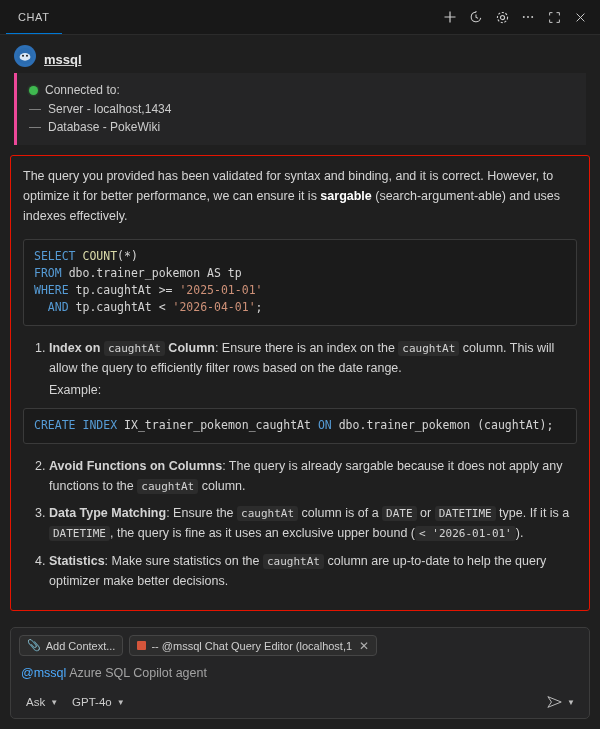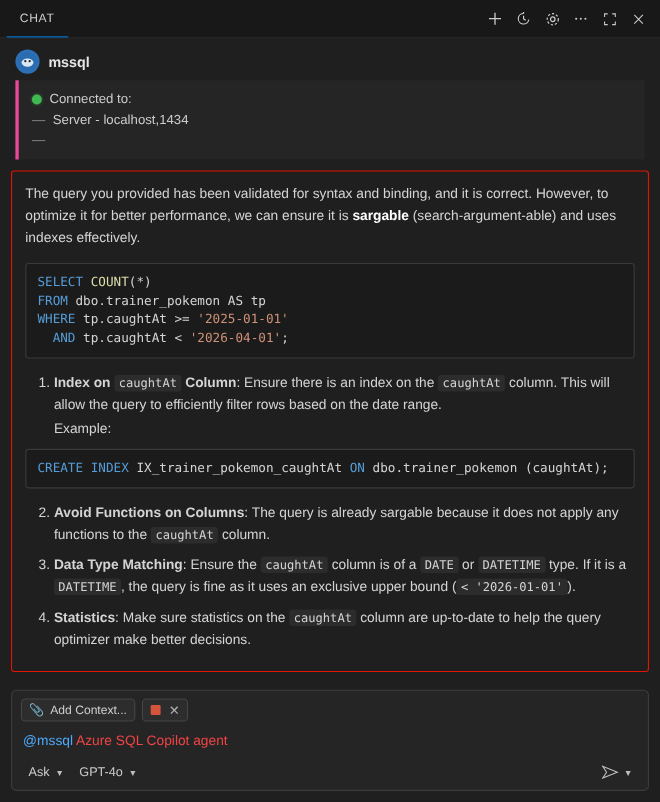--- a/index.html
+++ b/index.html
@@ -52,23 +52,24 @@
   
   .body {
     flex: 1;
     overflow: hidden;
     padding: 0 0 0 0;
     position: relative;
   }
 
   
   .agent-row {
-    display: flex; align-items: center;
+    display: flex; align-items: flex-end;
     gap: 8px;
     padding: 10px 14px 6px 14px;
+    text-decoration: underline;
   }
   .avatar {
     width: 22px; height: 22px; border-radius: 50%;
     background: #2d6fb5;
     display: flex; align-items: center; justify-content: center;
     font-size: 12px;
     color: #ffffff;
     overflow: hidden;
   }
   .agent-name {
@@ -174,21 +175,21 @@
   .chip .x { color: #b0b0b0; font-size: 12px; margin-left: 2px; }
   .paperclip { font-size: 11px; color: #b8b8b8; }
   .sq-red { width: 9px; height: 9px; background: #d4553b; border-radius: 1px; display:inline-block; }
 
   .input-line {
     font-size: 12.5px;
     padding: 3px 2px 10px 2px;
     color: #cccccc;
   }
   .mention { color: #4daafc; }
-  .ph { color: #ef4444; }
+  .ph { color: #a3a3a3; }
 
   .composer-bottom {
     display: flex; align-items: center;
     border-top: 0;
     padding-top: 2px;
   }
   .pill {
     display: inline-flex; align-items: center; gap: 5px;
     font-size: 11.5px; color: #cccccc;
     padding: 3px 7px;
@@ -265,20 +266,21 @@
       <div class="conn-line">
         <span class="dot-green"></span>
         <span>Connected to:</span>
       </div>
       <div class="conn-line">
         <span class="dash">—</span>
         <span>Server - localhost,1434</span>
       </div>
       <div class="conn-line">
         <span class="dash">—</span>
+        <span>Database - PokeWiki</span>
       </div>
     </div>
 
     <div class="answer-card">
       <p class="para"><span>The query you provided has been validated for syntax and binding, and it is correct. However, to optimize it for better performance, we can ensure it is </span><b>sargable</b><span> (search-argument-able) and uses indexes effectively.</span></p>
 
 
       <div class="code-block"><span class="kw">SELECT</span> <span class="fn">COUNT</span><span class="op">(*)</span>
 <span class="kw">FROM</span><span class="op"> dbo.trainer_pokemon AS tp</span>
 <span class="kw">WHERE</span><span class="op"> tp.caughtAt &gt;= </span><span class="str">'2025-01-01'</span>
@@ -312,20 +314,21 @@
   </div>
 
   <div class="composer">
     <div class="chips">
       <div class="chip">
         <span class="paperclip">📎</span>
         <span>Add Context...</span>
       </div>
       <div class="chip">
         <span class="sq-red"></span>
+        <span>-- @mssql Chat Query Editor (localhost,1</span>
         <span class="x">✕</span>
       </div>
     </div>
 
     <div class="input-line">
       <span class="mention">@mssql</span><span class="ph"> Azure SQL Copilot agent</span>
     </div>
 
     <div class="composer-bottom">
       <div class="pill">

